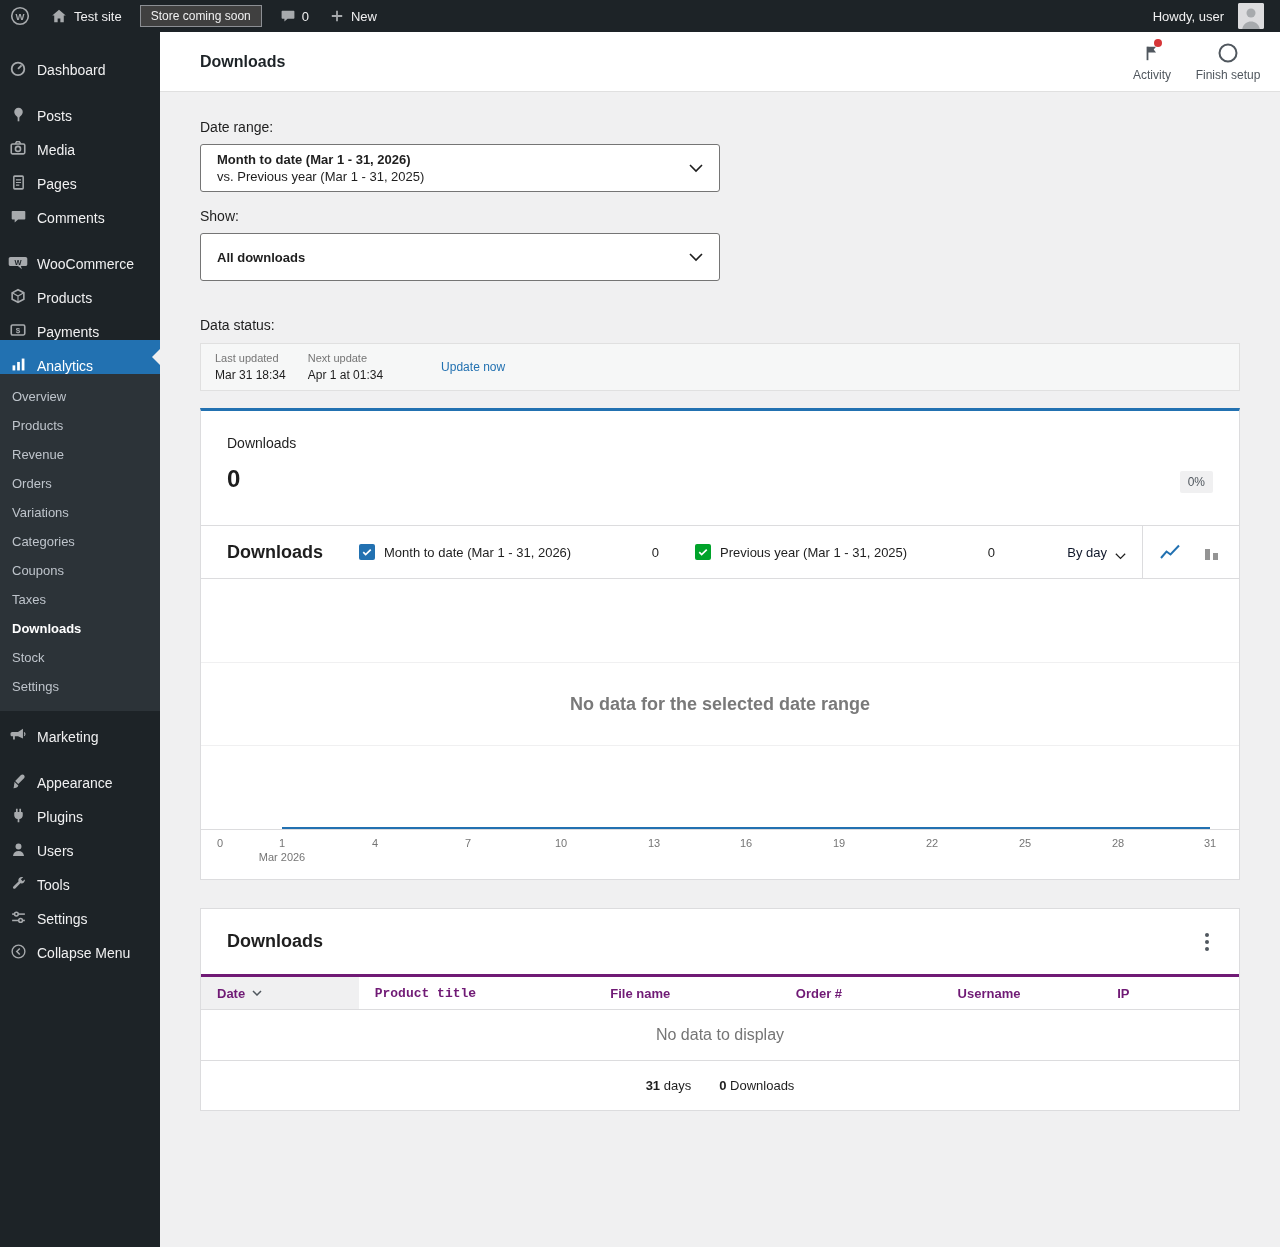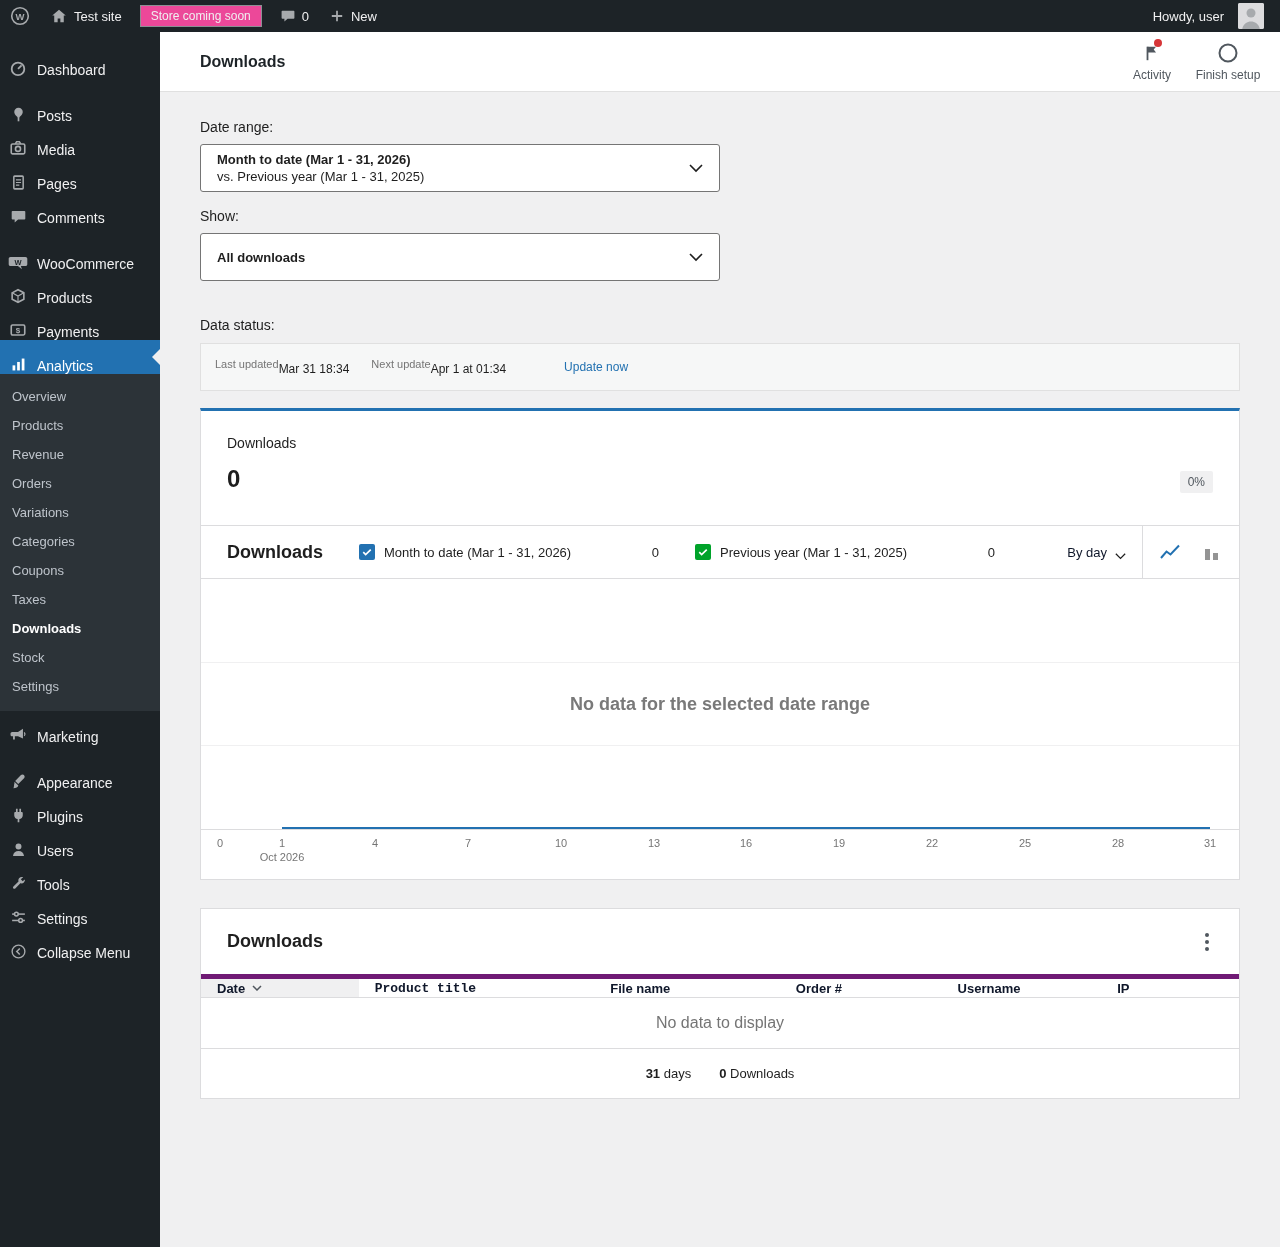--- a/index.html
+++ b/index.html
@@ -4,21 +4,21 @@
 <style>
   * { margin:0; padding:0; box-sizing:border-box; }
   html,body { width:1280px; height:1247px; }
   body { font-family:"Liberation Sans", sans-serif; background:#f0f0f1; color:#1e1e1e; position:relative; overflow:hidden; }
   svg { display:block; }
 
   
   .admin-bar { position:absolute; top:0; left:0; width:1280px; height:32px; background:#1d2327; display:flex; align-items:center; color:#f0f0f1; font-size:13px; z-index:30; }
   .ab-item { display:flex; align-items:center; gap:6px; padding:0 10px; height:100%; cursor:pointer; }
   .ab-icon { color:#a7aaad; display:flex; align-items:center; }
-  .store-badge { margin:0 8px; padding:3px 10px; background:#ec4899; border:1px solid #8c8f94; color:#f0f0f1; font-size:12px;text-align:right; }
+  .store-badge { margin:0 8px; padding:3px 10px; background:#404040; border:1px solid #8c8f94; color:#f0f0f1; font-size:12px;text-align:right; }
   .ab-right { margin-left:auto; display:flex; align-items:center; height:100%; padding-right:6px; }
   .avatar { width:26px; height:26px; margin-left:8px; border-radius:2px; overflow:hidden; background:#dcdcde; }
 
   
   .sidebar { position:absolute; top:32px; left:0; width:160px; height:1215px; background:#1d2327; font-size:14px; z-index:20; }
   .menu { padding-top:12px; }
   .menu-item { position:relative; display:flex; align-items:flex-end; height:34px; padding:0 8px; color:#f0f0f1; cursor:pointer; }
   .mi-icon { width:20px; height:20px; margin-right:9px; color:#a7aaad; flex:none; display:flex; align-items:center; justify-content:center; }
   .menu-sep { height:12px; }
   .menu-item.active { background:#2271b1; color:#fff; }
@@ -39,21 +39,21 @@
 
   .content { padding:0 40px 40px; }
   .field-label { padding-top:27px; margin-bottom:9px; font-size:14px; color:#1e1e1e; }
   .dropdown { width:520px; min-height:48px; background:#fff; border:1px solid #757575; border-radius:3px; display:flex; align-items:center; padding:6px 16px; cursor:pointer; }
   .dd-text { flex:1; }
   .dd-primary { font-size:13px; font-weight:bold; color:#1e1e1e; }
   .dd-secondary { font-size:13px; color:#1e1e1e; margin-top:2px; }
   .dd-chevron { color:#1e1e1e; }
 
   .status-bar { margin-top:10px; width:1040px; height:48px; background:#f6f7f7; border:1px solid #e0e0e0; display:flex; align-items:center; padding:0 14px; }
-  .status-group { display:flex; flex-direction:row; margin-right:22px; }
+  .status-group { display:flex; flex-direction:column; margin-right:22px; }
   .status-label { font-size:11px; color:#757575; }
   .status-value { font-size:12px; color:#1e1e1e; margin-top:4px; }
   .update-link { margin-left:36px; font-size:12px; color:#2271b1; cursor:pointer; }
 
   
   .perf-card { margin-top:17px; width:1040px; background:#fff; border:1px solid #dcdcde; border-top:3px solid #2271b1; }
   .summary-tab { position:relative; height:114px; padding:24px 26px 0; cursor:pointer; }
   .summary-title { font-size:14px; color:#1e1e1e; }
   .summary-value { font-size:24px; font-weight:600; margin-top:14px; color:#1e1e1e; }
   .summary-badge { position:absolute; right:26px; top:60px; background:#f0f0f1; color:#50575e; font-size:12px; padding:4px 8px; border-radius:2px; }
@@ -79,21 +79,21 @@
   .chart-axis { position:relative; height:50px; border-top:1px solid #dcdcde; }
   .x-tick { position:absolute; top:7px; transform:translateX(-50%); font-size:11px; color:#757575; }
   .x-month { position:absolute; top:21px; transform:translateX(-50%); font-size:11px; color:#757575; }
 
   
   .table-card { margin-top:28px; width:1040px; background:#fff; border:1px solid #dcdcde; }
   .table-header { height:65px; display:flex; align-items:center; padding:0 14px 0 26px; }
   .table-title { font-size:18px; font-weight:bold; color:#1e1e1e; }
   .kebab { margin-left:auto; width:36px; height:36px; display:flex; flex-direction:column; align-items:center; justify-content:center; gap:3px; cursor:pointer; }
   .kebab i { width:4px; height:4px; border-radius:50%; background:#50575e; }
-  .thead { display:flex; border-top:5px solid #701a75; border-bottom:1px solid #dcdcde; height:24px; font-size:13px; font-weight:bold; color:#0f172a; }
+  .thead { display:flex; border-top:3px solid #701a75; border-bottom:1px solid #dcdcde; height:36px; font-size:13px; font-weight:bold; color:#701a75; }
   .th { display:flex; align-items:center; padding:0 16px; cursor:pointer; }
   .th.sorted { background:#f0f0f1; }
   .sort-icon { margin-left:7px; color:#50575e; display:flex; }
   .col-date{width:158px;} .col-product{width:236px;font-family:Liberation Mono, monospace;} .col-file{width:186px;} .col-order{width:162px;} .col-user{width:160px;} .col-ip{width:138px;}
   .empty-row { height:51px; display:flex; align-items:center; justify-content:center; font-size:16px; font-weight:500; color:#757575; border-bottom:1px solid #dcdcde; }
   .table-summary { height:49px; display:flex; align-items:center; justify-content:center; gap:28px; font-size:13px; color:#1e1e1e; }
   .ts-item b { font-weight:bold; }
 </style>
 </head>
 <body>
@@ -441,21 +441,21 @@
         <span class="x-tick" style="left:174px;">4</span>
         <span class="x-tick" style="left:267px;">7</span>
         <span class="x-tick" style="left:360px;">10</span>
         <span class="x-tick" style="left:453px;">13</span>
         <span class="x-tick" style="left:545px;">16</span>
         <span class="x-tick" style="left:638px;">19</span>
         <span class="x-tick" style="left:731px;">22</span>
         <span class="x-tick" style="left:824px;">25</span>
         <span class="x-tick" style="left:917px;">28</span>
         <span class="x-tick" style="left:1009px;">31</span>
-        <span class="x-month" style="left:81px;">Oct 2026</span>
+        <span class="x-month" style="left:81px;">Mar 2026</span>
       </div>
     </div>
 
     <div class="table-card">
       <div class="table-header">
         <span class="table-title">Downloads</span>
         <span class="kebab">
             <i></i>
             <i></i>
             <i></i>

